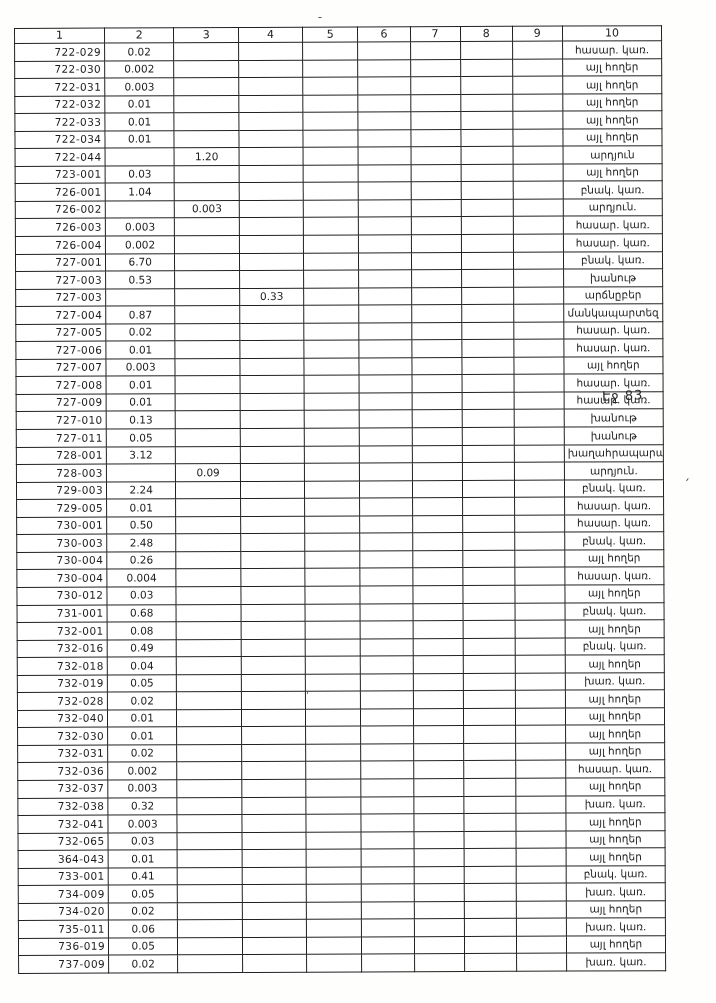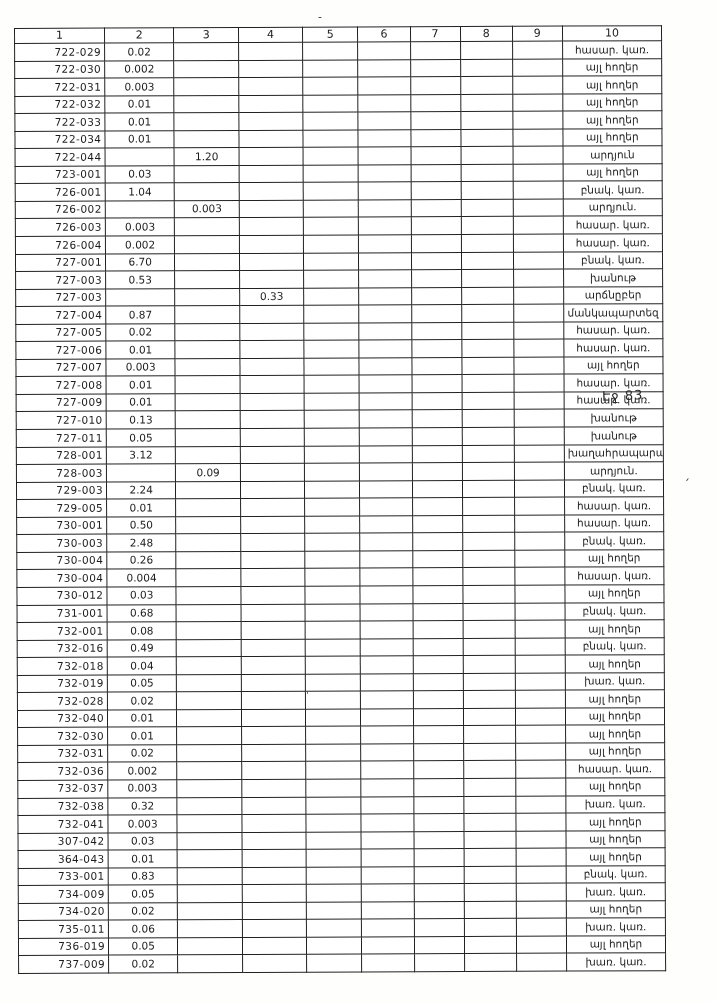--- a/index.html
+++ b/index.html
@@ -682,21 +682,21 @@
             <td class="cell-num"></td>
             <td class="cell-num"></td>
             <td class="cell-num"></td>
             <td class="cell-num"></td>
             <td class="cell-num"></td>
             <td class="cell-num"></td>
             <td class="cell-num"></td>
             <td class="cell-label">այլ հողեր</td>
           </tr>
           <tr>
-            <td class="cell-code">307-042</td>
+            <td class="cell-code">732-065</td>
             <td class="cell-num">0.03</td>
             <td class="cell-num"></td>
             <td class="cell-num"></td>
             <td class="cell-num"></td>
             <td class="cell-num"></td>
             <td class="cell-num"></td>
             <td class="cell-num"></td>
             <td class="cell-num"></td>
             <td class="cell-label">այլ հողեր</td>
           </tr>
@@ -707,21 +707,21 @@
             <td class="cell-num"></td>
             <td class="cell-num"></td>
             <td class="cell-num"></td>
             <td class="cell-num"></td>
             <td class="cell-num"></td>
             <td class="cell-num"></td>
             <td class="cell-label">այլ հողեր</td>
           </tr>
           <tr>
             <td class="cell-code">733-001</td>
-            <td class="cell-num">0.83</td>
+            <td class="cell-num">0.41</td>
             <td class="cell-num"></td>
             <td class="cell-num"></td>
             <td class="cell-num"></td>
             <td class="cell-num"></td>
             <td class="cell-num"></td>
             <td class="cell-num"></td>
             <td class="cell-num"></td>
             <td class="cell-label">բնակ. կառ.</td>
           </tr>
           <tr>

